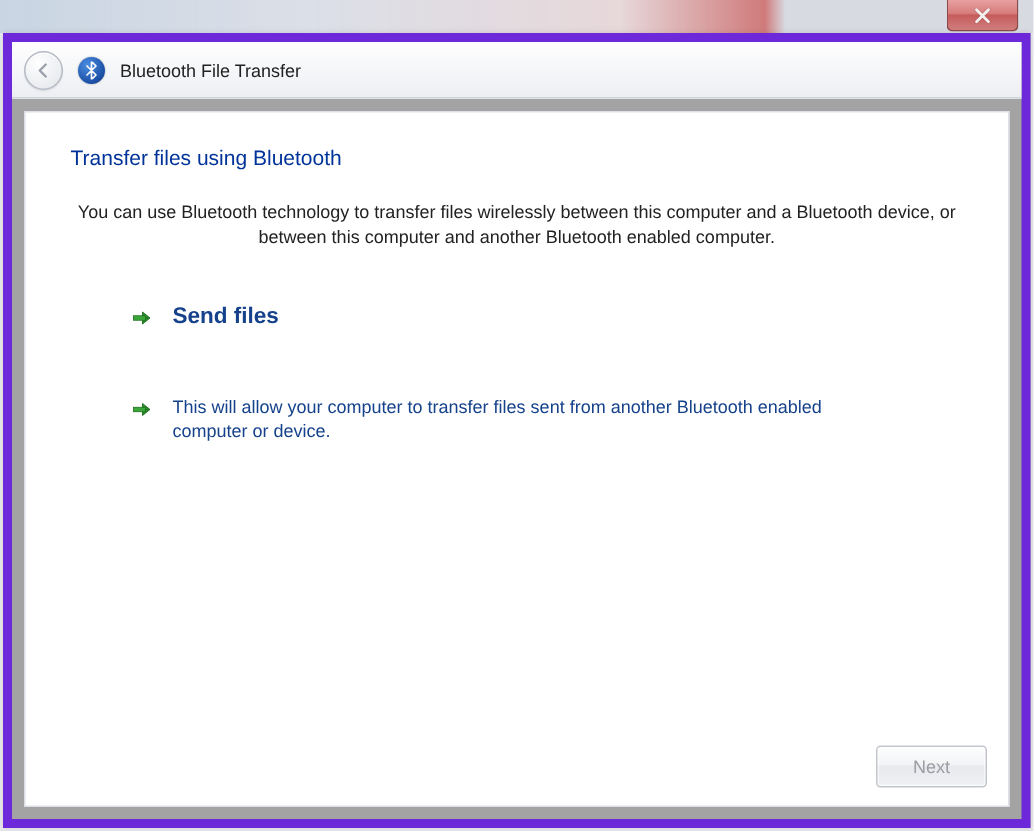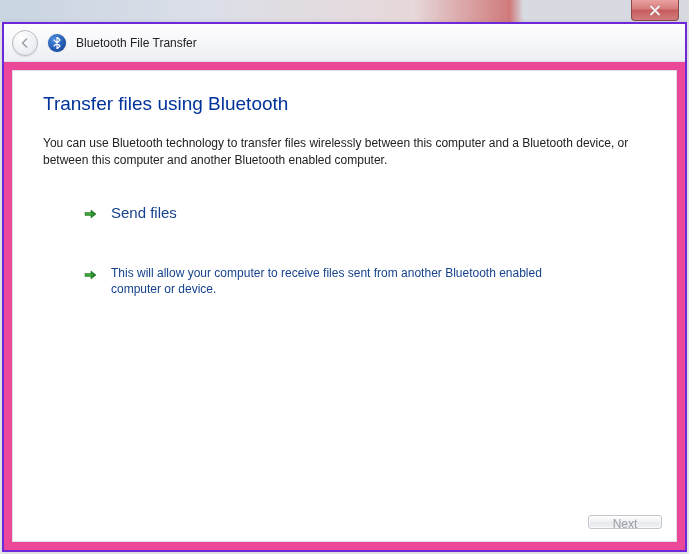--- a/index.html
+++ b/index.html
@@ -48,22 +48,22 @@
     justify-content: center;
     cursor: pointer;
   }
   .close-btn svg { display:block; }
   .wizard-frame {
     position: absolute;
     top: 22px;
     left: 2px;
     right: 2px;
     bottom: 2px;
-    background: #ec4899;
-    border: 2px solid #6d28d9;
+    background: #a3a3a3;
+    border: 6px solid #6d28d9;
     box-shadow: 0 0 4px rgba(0,0,0,0.1);
   }
   .wizard-header {
     height: 38px;
     background: linear-gradient(to bottom, #fefefe 0%, #f4f5f8 60%, #eceef2 100%);
     border-bottom: 1px solid #dde0e6;
     display: flex;
     align-items: center;
     padding: 0 8px;
     gap: 10px;
@@ -97,30 +97,30 @@
     border: 1px solid #dcdfe5;
     height: 100%;
     position: relative;
     background: #fff;
   }
   .page-pad {
     padding: 22px 30px 0 30px;
   }
   .page-heading {
     color: #003399;
-    font-size: 19px;
+    font-size: 14px;
     font-weight: 400;
     margin: 0 0 20px 0;
   }
   .page-body {
     color: #222;
     font-size: 12px;
     line-height: 1.45;
   }
-  .page-body p { margin: 0 0 18px 0; }
+  .page-body p { margin: 0 0 18px 0; text-align: center; }
   .options {
     margin: 30px 0 0 36px;
   }
   .option {
     display: flex;
     align-items: flex-start;
     gap: 12px;
     margin-bottom: 34px;
     cursor: pointer;
     padding: 4px;
@@ -128,38 +128,38 @@
   .opt-arrow {
     width: 16px; height: 16px;
     flex: 0 0 16px;
     margin-top: 2px;
     display:flex; align-items:center; justify-content:center;
   }
   .opt-text { flex: 1; max-width: 480px; }
   .opt-title {
     color: #15428b;
     font-size: 15px;
-    font-weight: 400;
+    font-weight: 700;
     margin-bottom: 2px;
   }
   .opt-desc {
     color: #15428b;
     font-size: 12px;
     line-height: 1.35;
   }
   .button-row {
     position: absolute;
     right: 14px;
     bottom: 12px;
     display: flex;
     gap: 8px;
   }
   .win-btn {
     min-width: 74px;
-    height: 14px;
+    height: 28px;
     font-family: inherit;
     font-size: 12px;
     border: 1px solid #8e9198;
     border-radius: 3px;
     background: linear-gradient(to bottom, #fefefe 0%, #f2f3f5 45%, #e7e9ed 50%, #eef0f3 100%);
     color: #222;
     cursor: pointer;
     box-shadow: inset 0 0 0 1px rgba(255,255,255,0.6);
   }
   .win-btn:disabled {
@@ -220,21 +220,21 @@
           </div>
 
           <div class="option">
             <div class="opt-arrow">
               <svg width="16" height="16" viewBox="0 0 16 16">
                 <path d="M2 8 L12 8 M8 4 L13 8 L8 12 Z" fill="#2e8f2e" stroke="#1c6b1c" stroke-width="0.6"></path>
                 <rect x="2" y="6.5" width="8" height="3" fill="#3aa63a" stroke="#1c6b1c" stroke-width="0.5"></rect>
               </svg>
             </div>
             <div class="opt-text">
-              <div class="opt-desc">This will allow your computer to receive files sent from another Bluetooth enabled computer or device.</div>
+              <div class="opt-desc">This will allow your computer to transfer files sent from another Bluetooth enabled computer or device.</div>
             </div>
           </div>
 
         </div>
       </div>
 
       <div class="button-row">
         <button class="win-btn" disabled="">Next</button>
       </div>
     </div>

